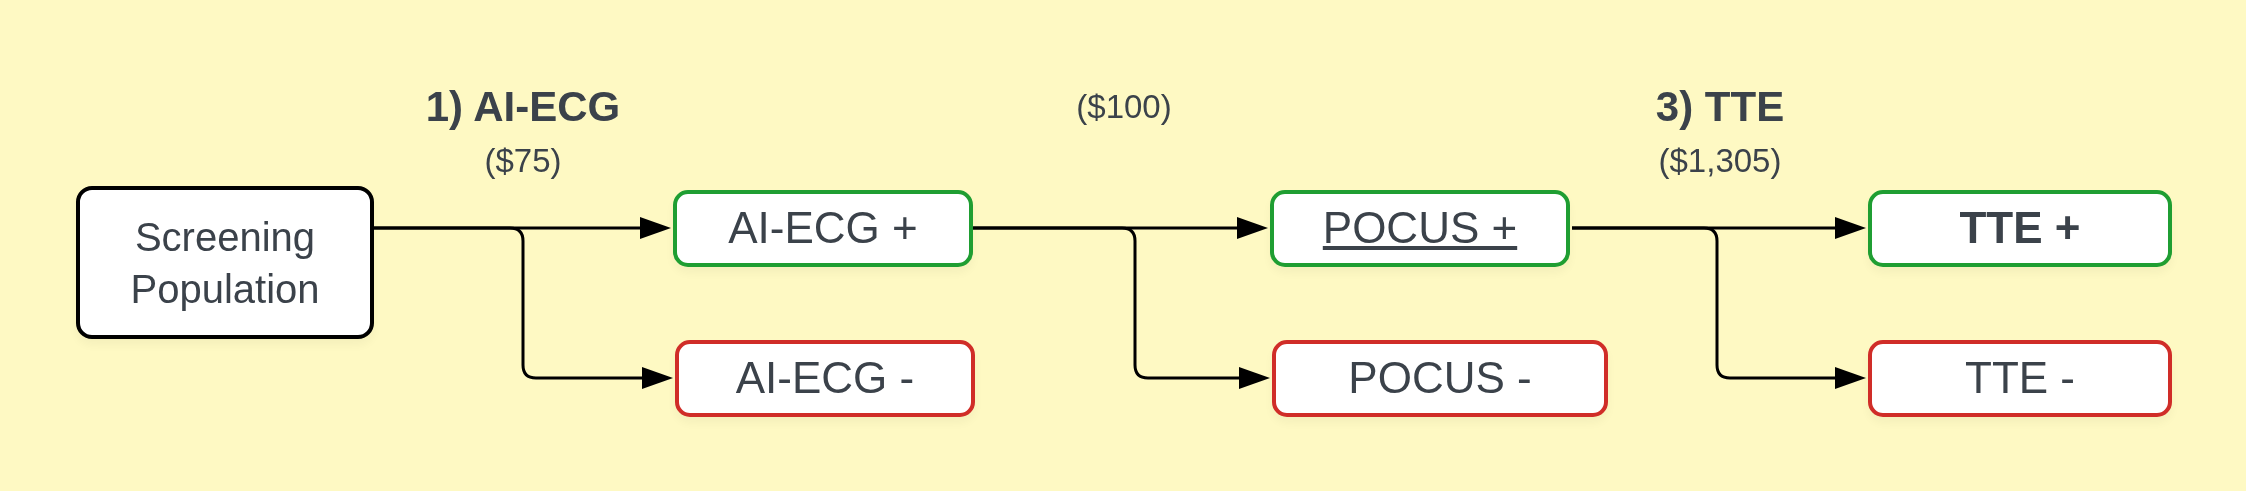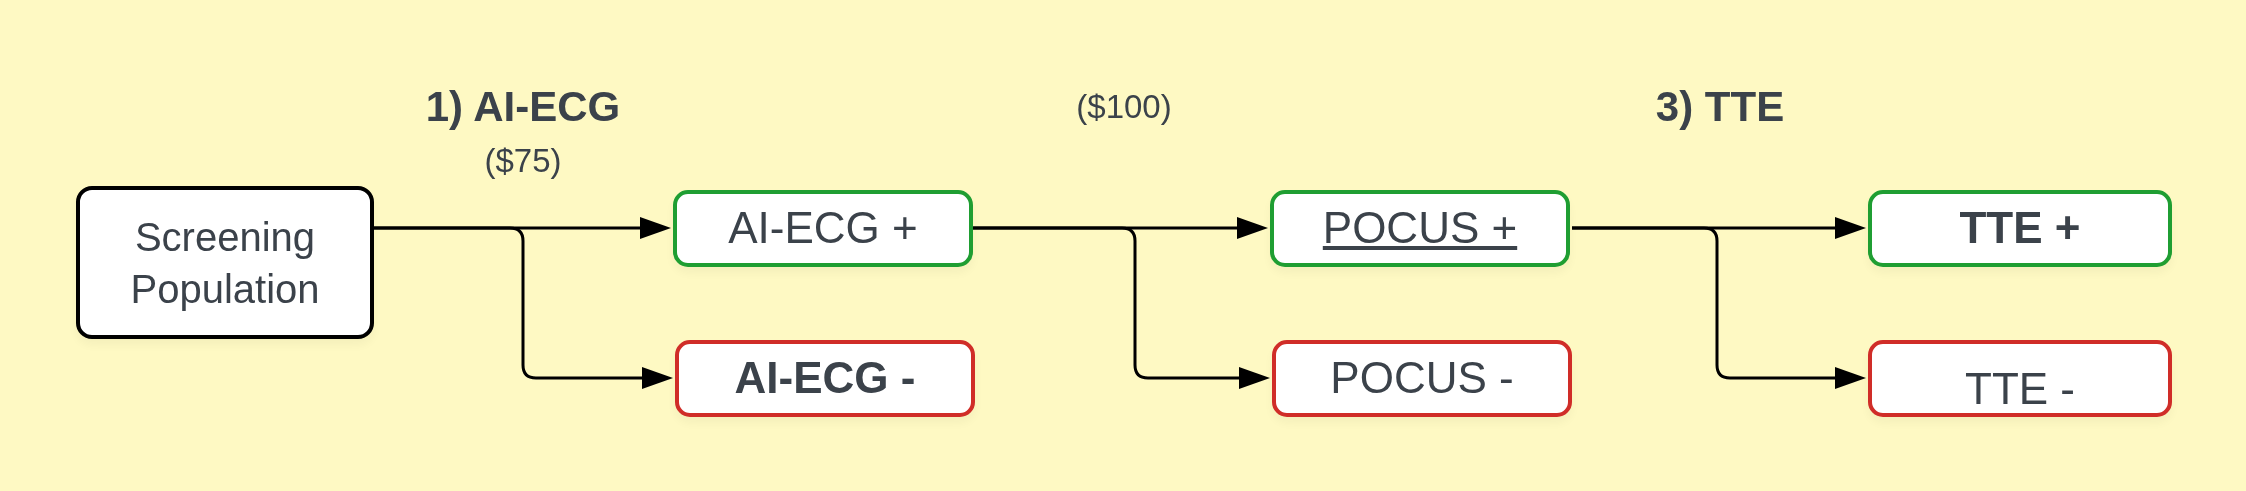--- a/index.html
+++ b/index.html
@@ -66,40 +66,41 @@
 
   <div class="stage-label" style="left:523px;">
     <div class="stage-step">1) AI-ECG</div>
     <div class="stage-cost">($75)</div>
   </div>
   <div class="stage-label" style="left:1124px;">
     <div class="stage-cost">($100)</div>
   </div>
   <div class="stage-label" style="left:1720px;">
     <div class="stage-step">3) TTE</div>
+    <div class="stage-cost">($1,305)</div>
   </div>
 
   <div class="node start" style="left:76px;top:150px;width:298px;height:153px;margin-top:36px;">
     <span>Screening Population</span>
   </div>
 
   <div class="node positive" style="left:673px;top:190px;width:300px;height:77px;">
     <span>AI-ECG +</span>
   </div>
-  <div class="node negative" style="left:675px;top:340px;width:300px;height:77px;font-weight:bold;">
+  <div class="node negative" style="left:675px;top:340px;width:300px;height:77px;">
     <span>AI-ECG -</span>
   </div>
 
   <div class="node positive" style="left:1270px;top:190px;width:300px;height:77px;text-decoration:underline;">
     <span>POCUS +</span>
   </div>
-  <div class="node negative" style="left:1272px;top:340px;width:300px;height:77px;">
+  <div class="node negative" style="left:1272px;top:340px;width:336px;height:77px;">
     <span>POCUS -</span>
   </div>
 
   <div class="node positive" style="left:1868px;top:190px;width:304px;height:77px;font-weight:bold;">
     <span>TTE +</span>
   </div>
-  <div class="node negative" style="left:1868px;top:340px;width:304px;height:77px;align-items:flex-end;">
+  <div class="node negative" style="left:1868px;top:340px;width:304px;height:77px;">
     <span>TTE -</span>
   </div>
 
 </div>
 
 </body></html>

